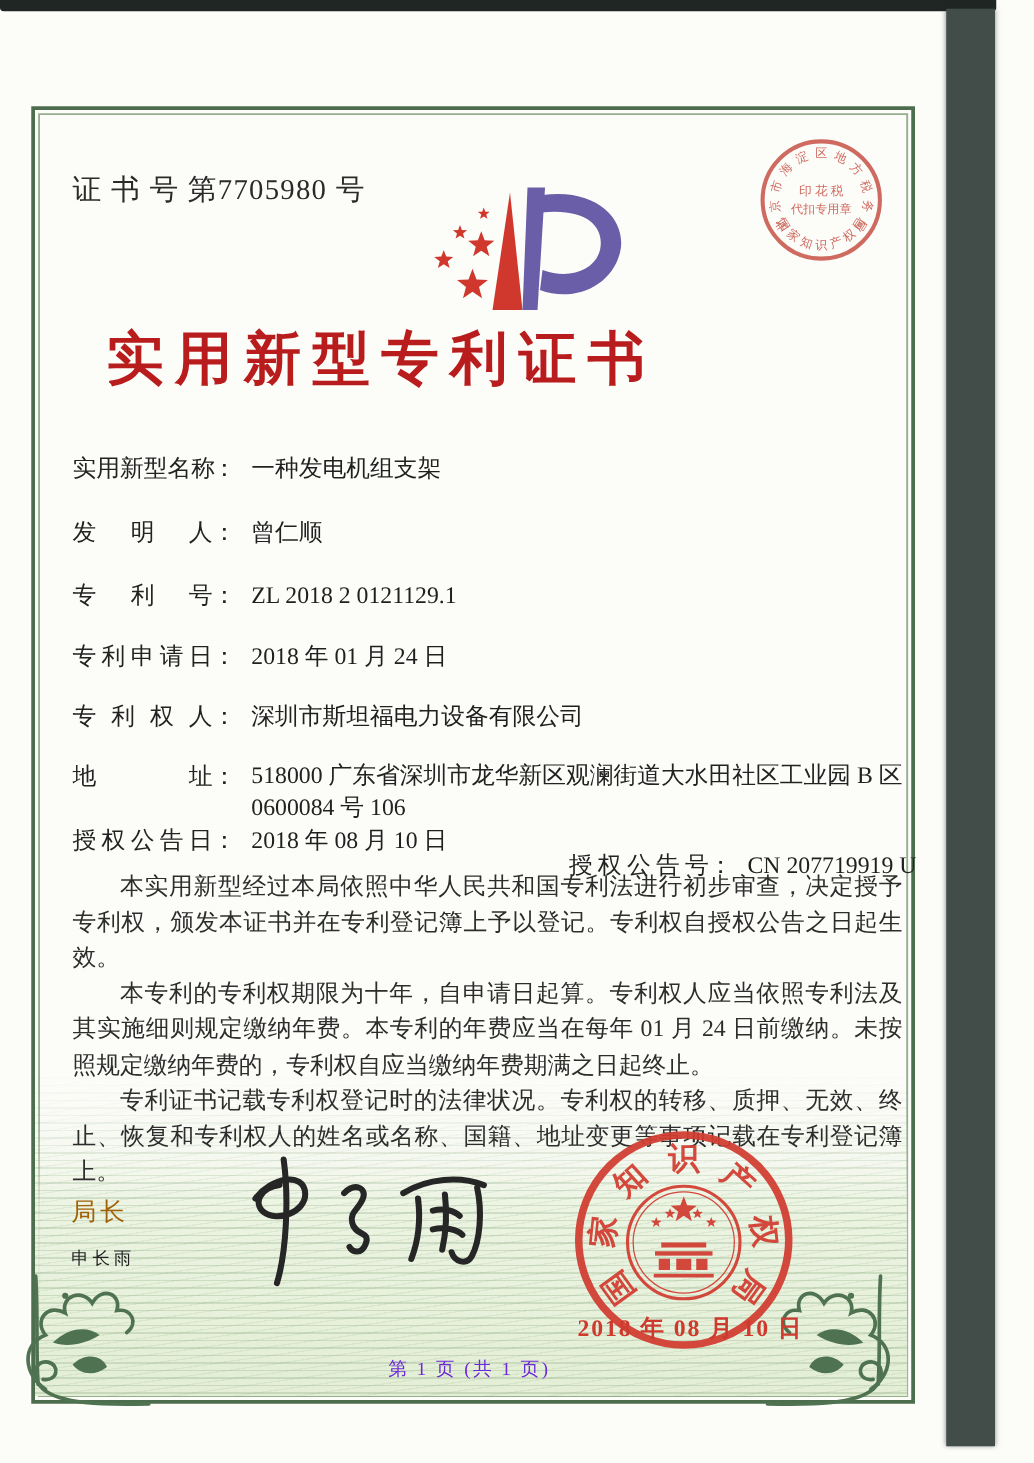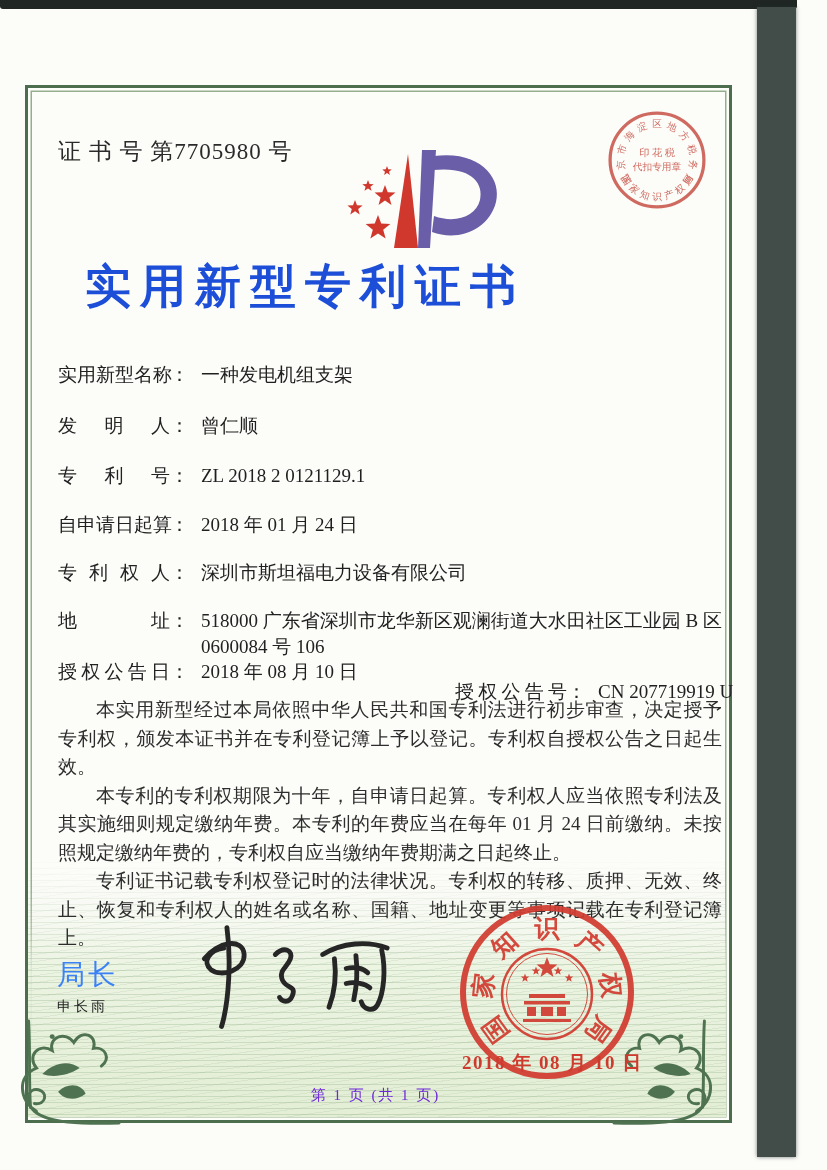--- a/index.html
+++ b/index.html
@@ -11,30 +11,30 @@
          box-shadow:inset 0 0 0 2.5px #fdfdf9, inset 0 0 0 4px #94ae8e;}
   .green-zone{position:absolute;left:28px;top:856px;width:698px;height:261px;
       background:
         repeating-linear-gradient(to bottom, rgba(118,156,110,.25) 0 1px, rgba(0,0,0,0) 1px 6px),
         repeating-linear-gradient(172deg, rgba(118,156,110,.12) 0 1px, rgba(0,0,0,0) 1px 7px),
         linear-gradient(to bottom, rgba(233,242,222,0) 0%, rgba(233,242,222,.9) 45%, #e3eed5 100%);
       -webkit-mask-image:linear-gradient(to bottom, transparent 0%, #000 40%);
       mask-image:linear-gradient(to bottom, transparent 0%, #000 40%);}
   .cert-no{position:absolute;left:58px;top:136px;font-size:23px;color:#2a2a2a;letter-spacing:1px;}
   .title{position:absolute;left:25px;top:256px;width:560px;text-align:center;font-size:46px;font-weight:600;
-         color:#1d4ed8;letter-spacing:9px;}
+         color:#b91c1c;letter-spacing:9px;}
   .row{position:absolute;left:58px;font-size:19px;color:#222;white-space:nowrap;}
   .lbl{display:inline-block;width:112px;text-align:justify;text-align-last:justify;vertical-align:top;}
   .val{margin-left:12px;color:#1f1f1f;text-align:center;}
   .val-wrap{display:inline-block;margin-left:12px;width:548px;white-space:normal;vertical-align:top;line-height:26px;}
   .row2{position:absolute;left:397px;top:4px;margin-top:16px;}
   .paras{position:absolute;left:58px;top:696px;width:664px;font-size:19px;line-height:28.5px;color:#2d2d2d;
          text-align:justify;}
   .paras p{margin:0;text-indent:2em;}
-  .dir-title{position:absolute;left:57px;top:956px;font-size:28px;letter-spacing:3px;color:#3b82f6;}
+  .dir-title{position:absolute;left:57px;top:956px;font-size:20px;letter-spacing:3px;color:#a16207;}
   .dir-name{position:absolute;left:57px;top:998px;font-size:14px;letter-spacing:3px;color:#222;}
   .footer{position:absolute;left:25px;top:1086px;width:701px;text-align:center;font-size:15px;color:#6d28d9;letter-spacing:2px;}
   .seal-date{position:absolute;left:462px;top:1050px;font-size:19px;color:#cf3a2e;letter-spacing:1.5px;font-weight:600;}
   svg{position:absolute;overflow:visible;}
   svg text{font-family:"Liberation Serif","DejaVu Serif",serif;}
   .stamp-svg{left:606px;top:109px;}
   .seal-svg{left:457px;top:902px;}
   .logo-svg{left:328px;top:144px;}
   .sig-svg{left:185px;top:922px;}
   .orn-left{left:3px;top:1013px;}
@@ -126,21 +126,21 @@
   <div class="row" style="top:362px">
     <span class="lbl">实用新型名称</span><span>：</span><span class="val">一种发电机组支架</span>
   </div>
   <div class="row" style="top:413px">
     <span class="lbl">发明人</span><span>：</span><span class="val">曾仁顺</span>
   </div>
   <div class="row" style="top:463px">
     <span class="lbl">专利号</span><span>：</span><span class="val">ZL 2018 2 0121129.1</span>
   </div>
   <div class="row" style="top:512px">
-    <span class="lbl">自申请日起算</span><span>：</span><span class="val">2018 年 01 月 24 日</span>
+    <span class="lbl">专利申请日</span><span>：</span><span class="val">2018 年 01 月 24 日</span>
   </div>
   <div class="row" style="top:560px">
     <span class="lbl">专利权人</span><span>：</span><span class="val">深圳市斯坦福电力设备有限公司</span>
   </div>
   <div class="row" style="top:608px">
     <span class="lbl">地址</span><span>：</span><span class="val-wrap">518000 广东省深圳市龙华新区观澜街道大水田社区工业园 B 区 0600084 号 106</span>
   </div>
   <div class="row" style="top:659px">
     <span class="lbl">授权公告日</span><span>：</span><span class="val">2018 年 08 月 10 日</span>
     <span class="row2">

